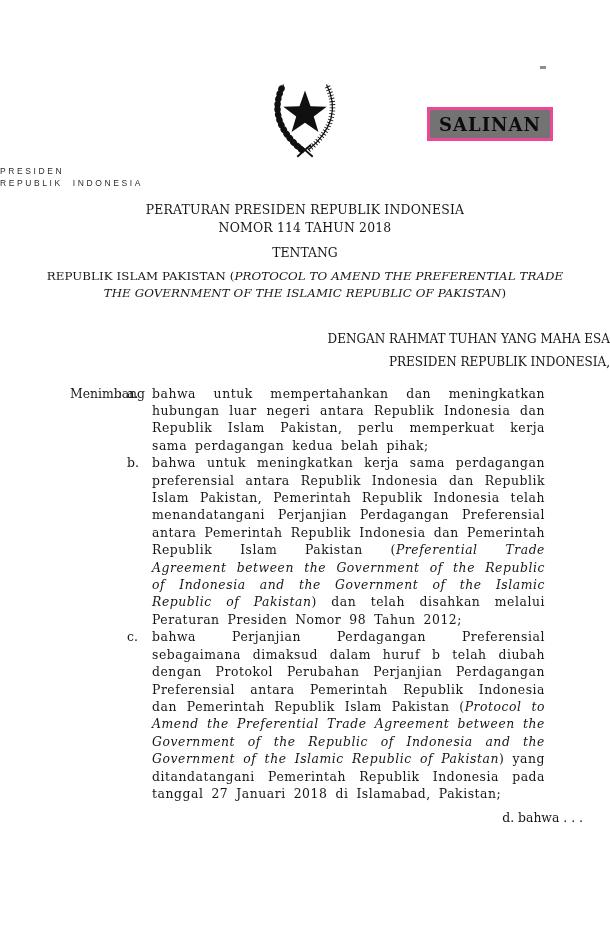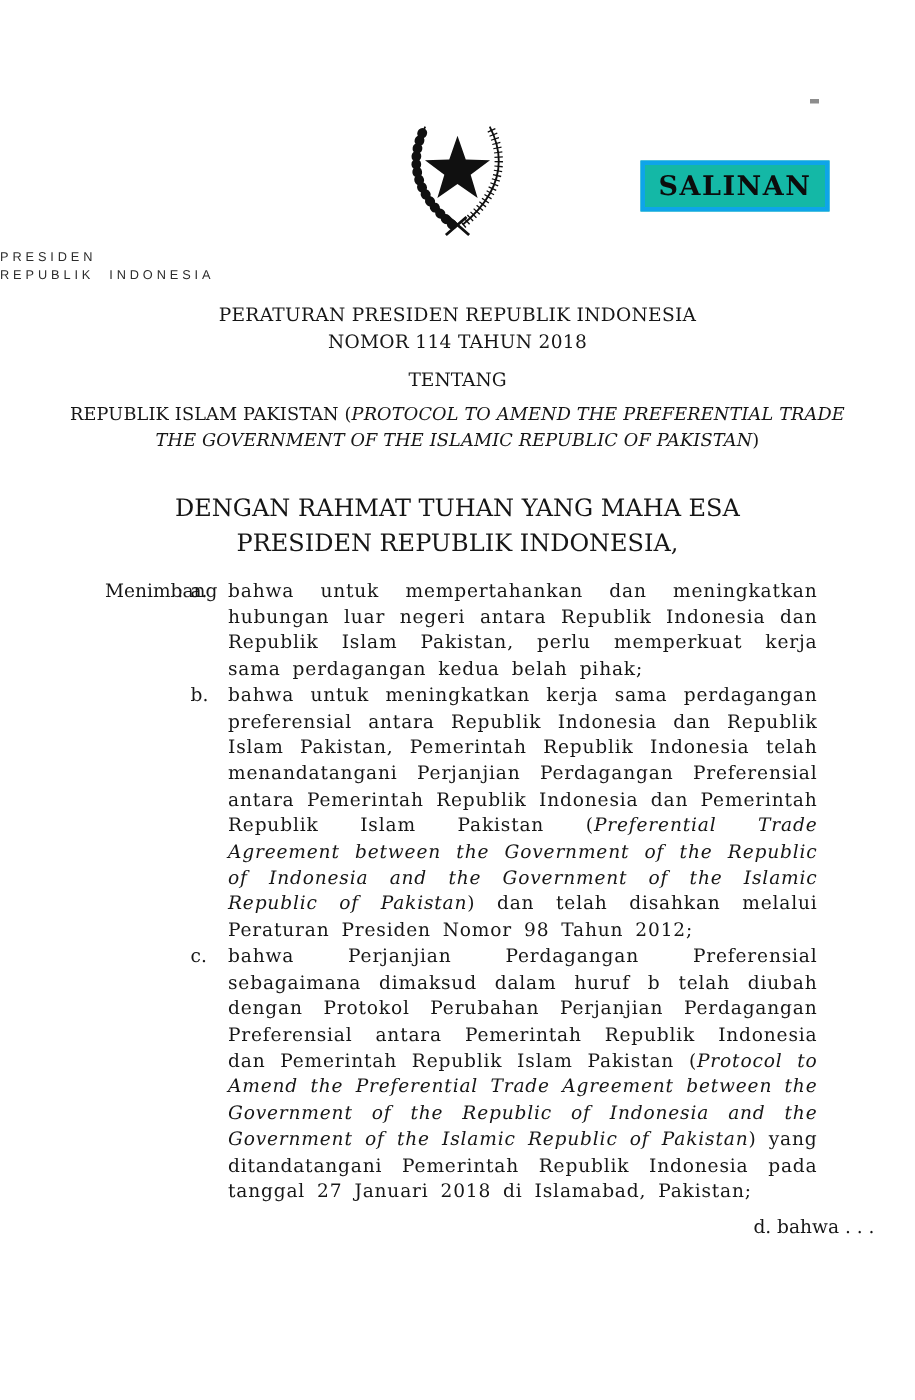--- a/index.html
+++ b/index.html
@@ -21,24 +21,24 @@
   .seal {
     position: absolute;
     left: 262px; top: 72px;
     width: 86px; height: 92px;
   }
   .seal svg { width: 100%; height: 100%; }
   .salinan-box {
     position: absolute;
     left: 427px; top: 107px;
     width: 126px; height: 34px;
-    border: 3px solid #0ea5e9;
+    border: 3px solid #ec4899;
     box-sizing: border-box;
     display: flex; align-items: center; justify-content: center;
-    background: #14b8a6;
+    background: #737373;
   }
   .salinan-text {
     font-family: "DejaVu Serif", serif;
     font-weight: bold;
     font-size: 18px;
     letter-spacing: 1px;
     color: #0c0c0c;
     white-space: nowrap;
   }
   .letterhead {
@@ -69,22 +69,22 @@
   }
   .subject {
     text-align: center;
     font-size: 11.8px;
     line-height: 17.3px;
     letter-spacing: 0.1px;
     margin-top: 6px;
   }
   .subject .line { white-space: nowrap; }
   .preamble {
-    text-align: center;
-    font-size: 16px;
+    text-align: right;
+    font-size: 12px;
     line-height: 18px;
     margin-top: 27px;
   }
   .preamble .issuer { margin-top: 5px; }
   .considerations {
     margin-top: 14px;
     padding-left: 70px;
     padding-right: 65px;
     display: flex;
     font-size: 12.4px;

